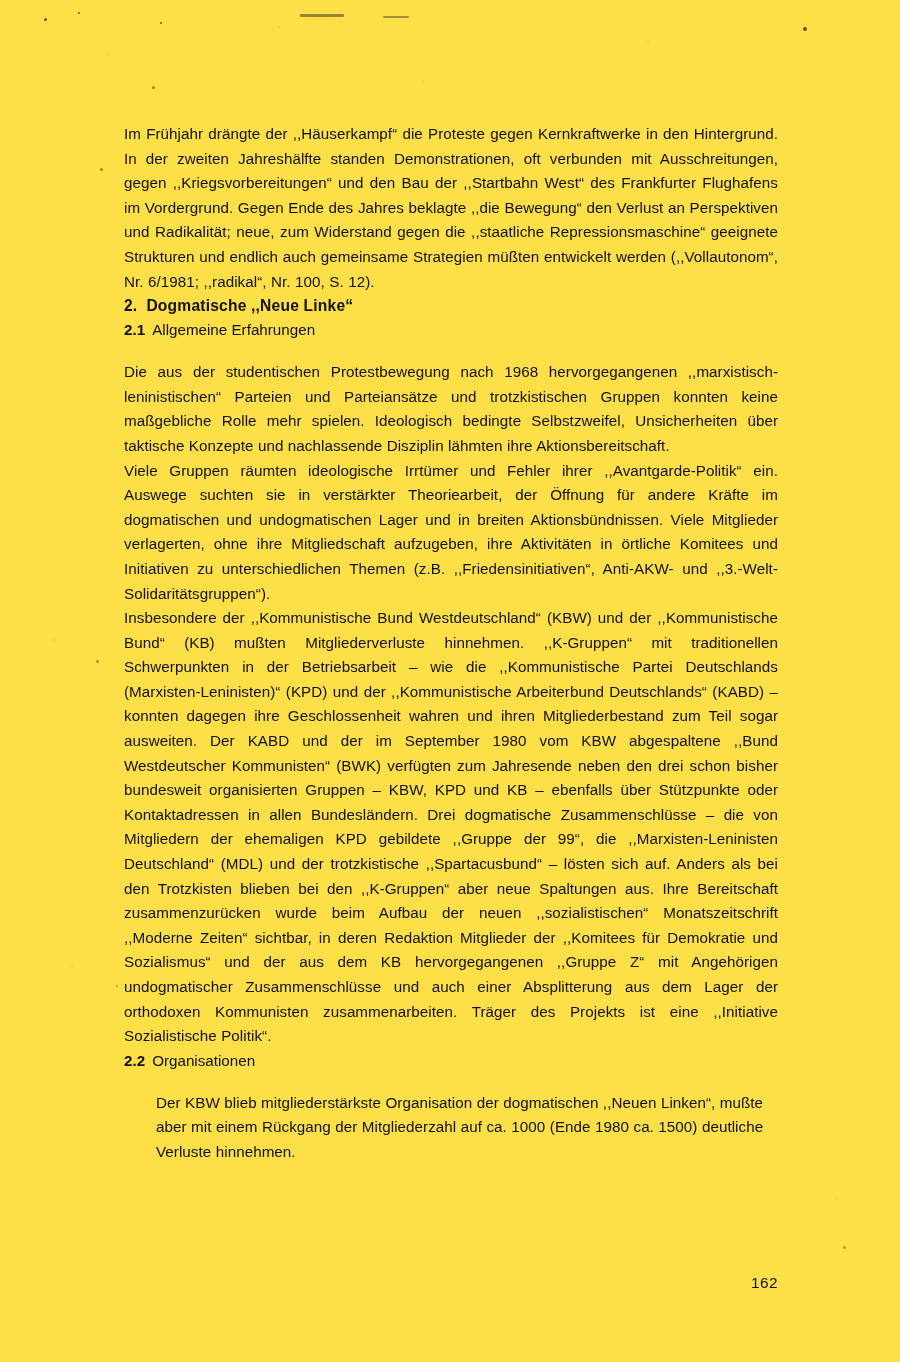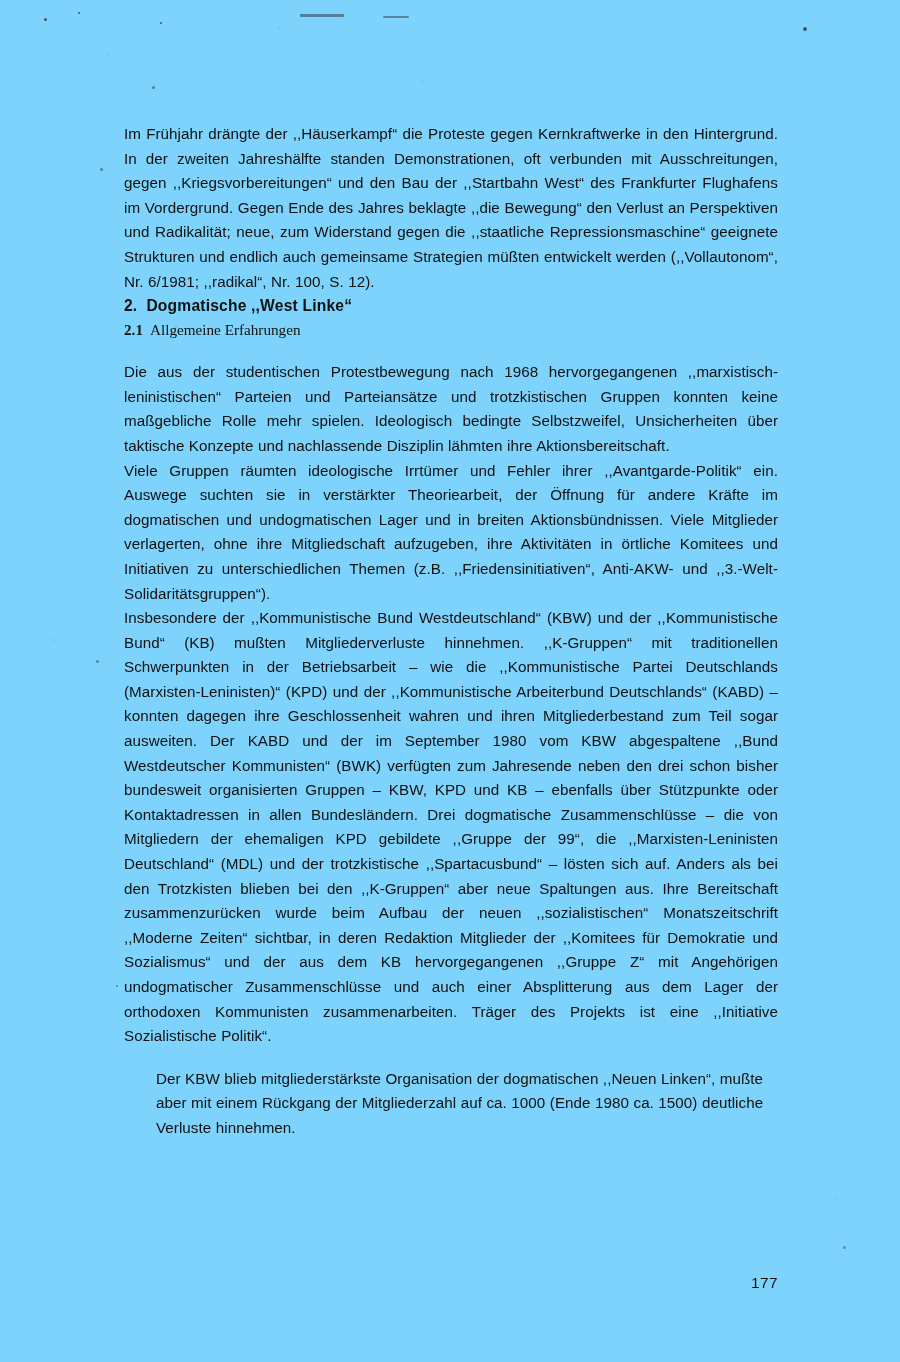--- a/index.html
+++ b/index.html
@@ -13,21 +13,21 @@
     position: relative;
     font-family: "Liberation Sans", sans-serif;
     color: #111111;
     overflow: hidden;
   }
 
   
   .page {
     position: absolute;
     inset: 0;
-    background: #7dd3fc;
+    background: #fde047;
   }
 
   .scan-noise {
     position: absolute;
     inset: 0;
     pointer-events: none;
     background:
       radial-gradient(circle at 12% 4%, rgba(0,0,0,0.05) 0 1px, transparent 2px),
       radial-gradient(circle at 31% 2%, rgba(0,0,0,0.05) 0 1px, transparent 2px),
       radial-gradient(circle at 47% 6%, rgba(0,0,0,0.04) 0 1px, transparent 2px),
@@ -69,21 +69,20 @@
     font-size: 15.6px;
     line-height: 24px;
     font-weight: bold;
     letter-spacing: 0.2px;
   }
   h3.subheading {
     margin: 0;
     font-size: 15.2px;
     line-height: 24px;
     font-weight: normal;
-    font-family: Liberation Serif, serif;
   }
   h3.subheading .num {
     font-weight: bold;
     margin-right: 7px;
   }
   h2.heading .num {
     font-weight: bold;
     margin-right: 9px;
   }
 
@@ -115,32 +114,35 @@
   <div class="speck" style="left:100px; top:168px; width:3px; height:3px; opacity:0.5;"></div>
   <div class="speck" style="left:96px;  top:660px; width:3px; height:3px; opacity:0.45;"></div>
   <div class="speck" style="left:116px; top:985px; width:2px; height:2px; opacity:0.45;"></div>
   <div class="speck" style="left:843px; top:1246px; width:3px; height:3px; opacity:0.4;"></div>
 
   <div class="content">
 
     <p class="para">Im Frühjahr drängte der ,,Häuserkampf“ die Proteste gegen Kernkraftwerke in den Hintergrund. In der zweiten Jahreshälfte standen Demonstrationen, oft verbunden mit Ausschreitungen, gegen ,,Kriegsvorbereitungen“ und den Bau der ,,Startbahn West“ des Frankfurter Flughafens im Vordergrund. Gegen Ende des Jahres beklagte ,,die Bewegung“ den Verlust an Perspektiven und Radikalität; neue, zum Widerstand gegen die ,,staatliche Repressionsmaschine“ geeignete Strukturen und endlich auch gemeinsame Strategien müßten entwickelt werden (,,Vollautonom“, Nr. 6/1981; ,,radikal“, Nr. 100, S. 12).</p>
 
     <h2 class="heading block-gap-lg">
-      <span class="num">2.</span><span>Dogmatische ,,West Linke“</span>
+      <span class="num">2.</span><span>Dogmatische ,,Neue Linke“</span>
     </h2>
 
     <h3 class="subheading block-gap-md">
       <span class="num">2.1</span><span>Allgemeine Erfahrungen</span>
     </h3>
 
     <p class="para block-gap-md">Die aus der studentischen Protestbewegung nach 1968 hervorgegangenen ,,marxistisch-leninistischen“ Parteien und Parteiansätze und trotzkistischen Gruppen konnten keine maßgebliche Rolle mehr spielen. Ideologisch bedingte Selbstzweifel, Unsicherheiten über taktische Konzepte und nachlassende Disziplin lähmten ihre Aktionsbereitschaft.</p>
 
     <p class="para">Viele Gruppen räumten ideologische Irrtümer und Fehler ihrer ,,Avantgarde-Politik“ ein. Auswege suchten sie in verstärkter Theoriearbeit, der Öffnung für andere Kräfte im dogmatischen und undogmatischen Lager und in breiten Aktionsbündnissen. Viele Mitglieder verlagerten, ohne ihre Mitgliedschaft aufzugeben, ihre Aktivitäten in örtliche Komitees und Initiativen zu unterschiedlichen Themen (z.B. ,,Friedensinitiativen“, Anti-AKW- und ,,3.-Welt-Solidaritätsgruppen“).</p>
 
     <p class="para">Insbesondere der ,,Kommunistische Bund Westdeutschland“ (KBW) und der ,,Kommunistische Bund“ (KB) mußten Mitgliederverluste hinnehmen. ,,K-Gruppen“ mit traditionellen Schwerpunkten in der Betriebsarbeit – wie die ,,Kommunistische Partei Deutschlands (Marxisten-Leninisten)“ (KPD) und der ,,Kommunistische Arbeiterbund Deutschlands“ (KABD) – konnten dagegen ihre Geschlossenheit wahren und ihren Mitgliederbestand zum Teil sogar ausweiten. Der KABD und der im September 1980 vom KBW abgespaltene ,,Bund Westdeutscher Kommunisten“ (BWK) verfügten zum Jahresende neben den drei schon bisher bundesweit organisierten Gruppen – KBW, KPD und KB – ebenfalls über Stützpunkte oder Kontaktadressen in allen Bundesländern. Drei dogmatische Zusammenschlüsse – die von Mitgliedern der ehemaligen KPD gebildete ,,Gruppe der 99“, die ,,Marxisten-Leninisten Deutschland“ (MDL) und der trotzkistische ,,Spartacusbund“ – lösten sich auf. Anders als bei den Trotzkisten blieben bei den ,,K-Gruppen“ aber neue Spaltungen aus. Ihre Bereitschaft zusammenzurücken wurde beim Aufbau der neuen ,,sozialistischen“ Monatszeitschrift ,,Moderne Zeiten“ sichtbar, in deren Redaktion Mitglieder der ,,Komitees für Demokratie und Sozialismus“ und der aus dem KB hervorgegangenen ,,Gruppe Z“ mit Angehörigen undogmatischer Zusammenschlüsse und auch einer Absplitterung aus dem Lager der orthodoxen Kommunisten zusammenarbeiten. Träger des Projekts ist eine ,,Initiative Sozialistische Politik“.</p>
 
+    <h3 class="subheading block-gap-lg">
+      <span class="num">2.2</span><span>Organisationen</span>
+    </h3>
 
 
     <p class="para block-gap-md no-justify">Der KBW blieb mitgliederstärkste Organisation der dogmatischen ,,Neuen Linken“, mußte aber mit einem Rückgang der Mitgliederzahl auf ca. 1000 (Ende 1980 ca. 1500) deutliche Verluste hinnehmen.</p>
 
-    <div class="page-number">177</div>
+    <div class="page-number">162</div>
   </div>
 </div>
 
 </body></html>

